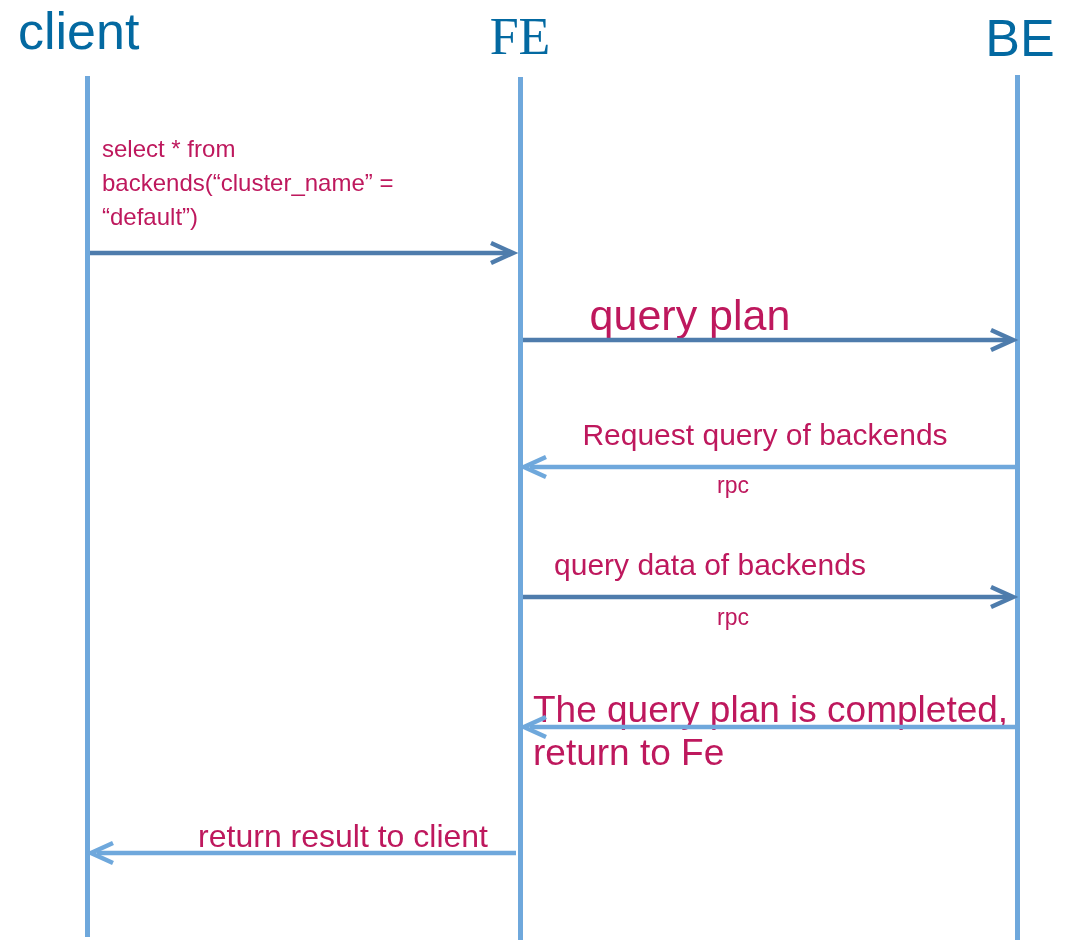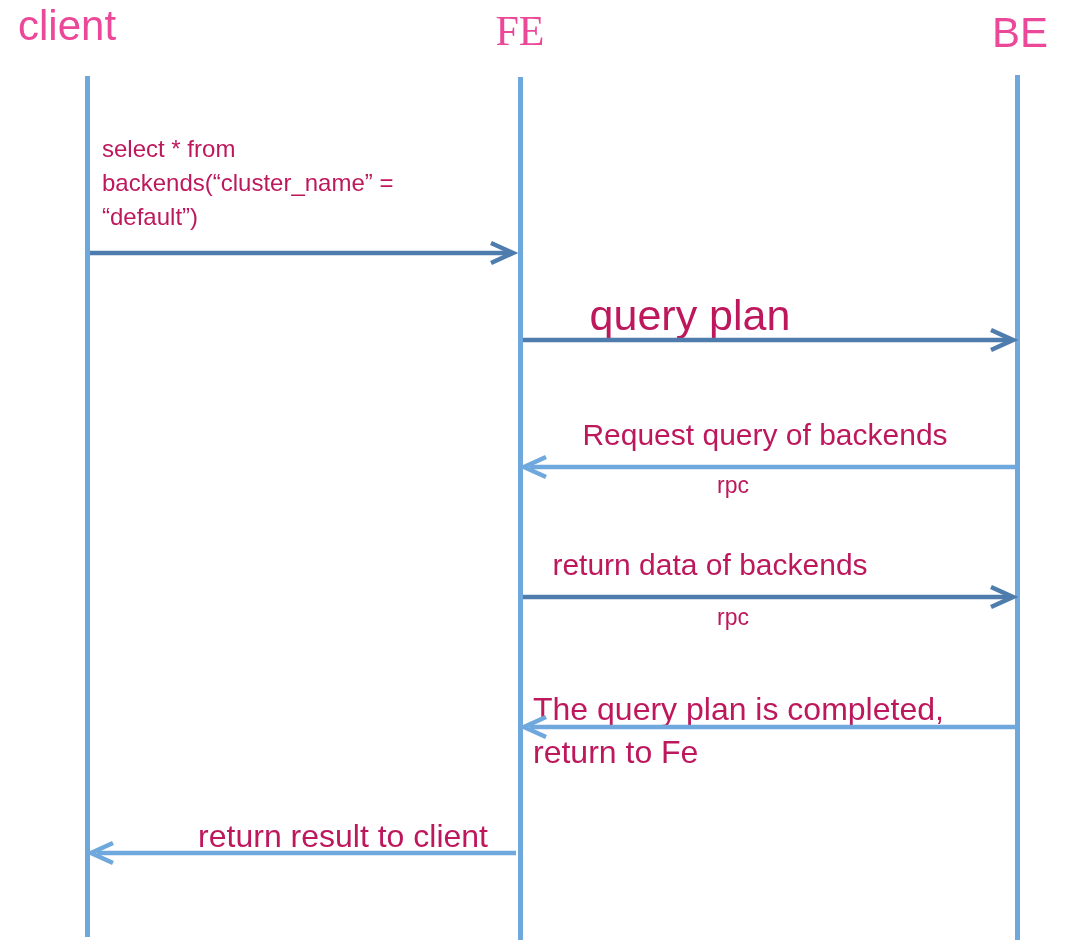--- a/index.html
+++ b/index.html
@@ -4,21 +4,21 @@
 <style>
   html,body{margin:0;padding:0;}
   body{
     width:1088px;height:940px;position:relative;overflow:hidden;
     background:#ffffff;
     font-family:"Liberation Sans", sans-serif;
     color:#000000;
   }
   
   .actor-label{
-    position:absolute;font-size:42px;line-height:1.1;color:#ec4899;
+    position:absolute;font-size:52px;line-height:1.1;color:#0369a1;
     white-space:nowrap;
   }
   .actor-client{left:18px;top:3px;}
   .actor-fe{left:440px;top:8px;width:160px;text-align:center;font-family:Liberation Serif, serif;}
   .actor-be{left:940px;top:10px;width:160px;text-align:center;}
 
   
   .lifeline{position:absolute;width:5px;background:#6FA8DC;}
   .lifeline-client{left:85px;top:76px;height:861px;}
   .lifeline-fe{left:518px;top:77px;height:863px;}
@@ -37,21 +37,21 @@
   .arrow-m6{left:85px;top:839px;}
 
   
   .msg-label{position:absolute;color:#be185d;}
   .label-m1{left:102px;top:132px;width:340px;font-size:24px;line-height:34px;white-space:pre-line;}
   .label-m2{left:525px;top:291px;width:330px;font-size:43px;text-align:center;}
   .label-m3{left:530px;top:418px;width:470px;font-size:30px;text-align:center;}
   .sublabel-m3{left:633px;top:472px;width:200px;font-size:23px;text-align:center;}
   .label-m4{left:530px;top:548px;width:360px;font-size:30px;text-align:center;}
   .sublabel-m4{left:633px;top:604px;width:200px;font-size:23px;text-align:center;}
-  .label-m5{left:533px;top:688px;width:520px;font-size:32px;line-height:43px;white-space:pre-line;}
+  .label-m5{left:533px;top:688px;width:520px;font-size:37px;line-height:43px;white-space:pre-line;}
   .label-m6{left:88px;top:818px;width:400px;font-size:32px;text-align:right;}
 </style>
 </head>
 <body>
 
 <div>
 
   <div class="actor-label actor-client">client</div>
   <div class="actor-label actor-fe">FE</div>
   <div class="actor-label actor-be">BE</div>
@@ -74,21 +74,21 @@
     <polyline points="473,4 495,14 473,24"></polyline>
   </svg>
 
   <div class="msg-label label-m3">Request query of backends</div>
   <div class="msg-label sublabel-m3">rpc</div>
   <svg class="arrow arrow-light arrow-m3" width="502" height="28" viewBox="0 0 502 28">
     <line x1="497" y1="14" x2="12" y2="14"></line>
     <polyline points="28,4 6,14 28,24"></polyline>
   </svg>
 
-  <div class="msg-label label-m4">return data of backends</div>
+  <div class="msg-label label-m4">query data of backends</div>
   <div class="msg-label sublabel-m4">rpc</div>
   <svg class="arrow arrow-dark arrow-m4" width="502" height="28" viewBox="0 0 502 28">
     <line x1="5" y1="14" x2="490" y2="14"></line>
     <polyline points="473,4 495,14 473,24"></polyline>
   </svg>
 
   <div class="msg-label label-m5">The query plan is completed,
 return to Fe</div>
   <svg class="arrow arrow-light arrow-m5" width="502" height="28" viewBox="0 0 502 28">
     <line x1="497" y1="14" x2="12" y2="14"></line>

